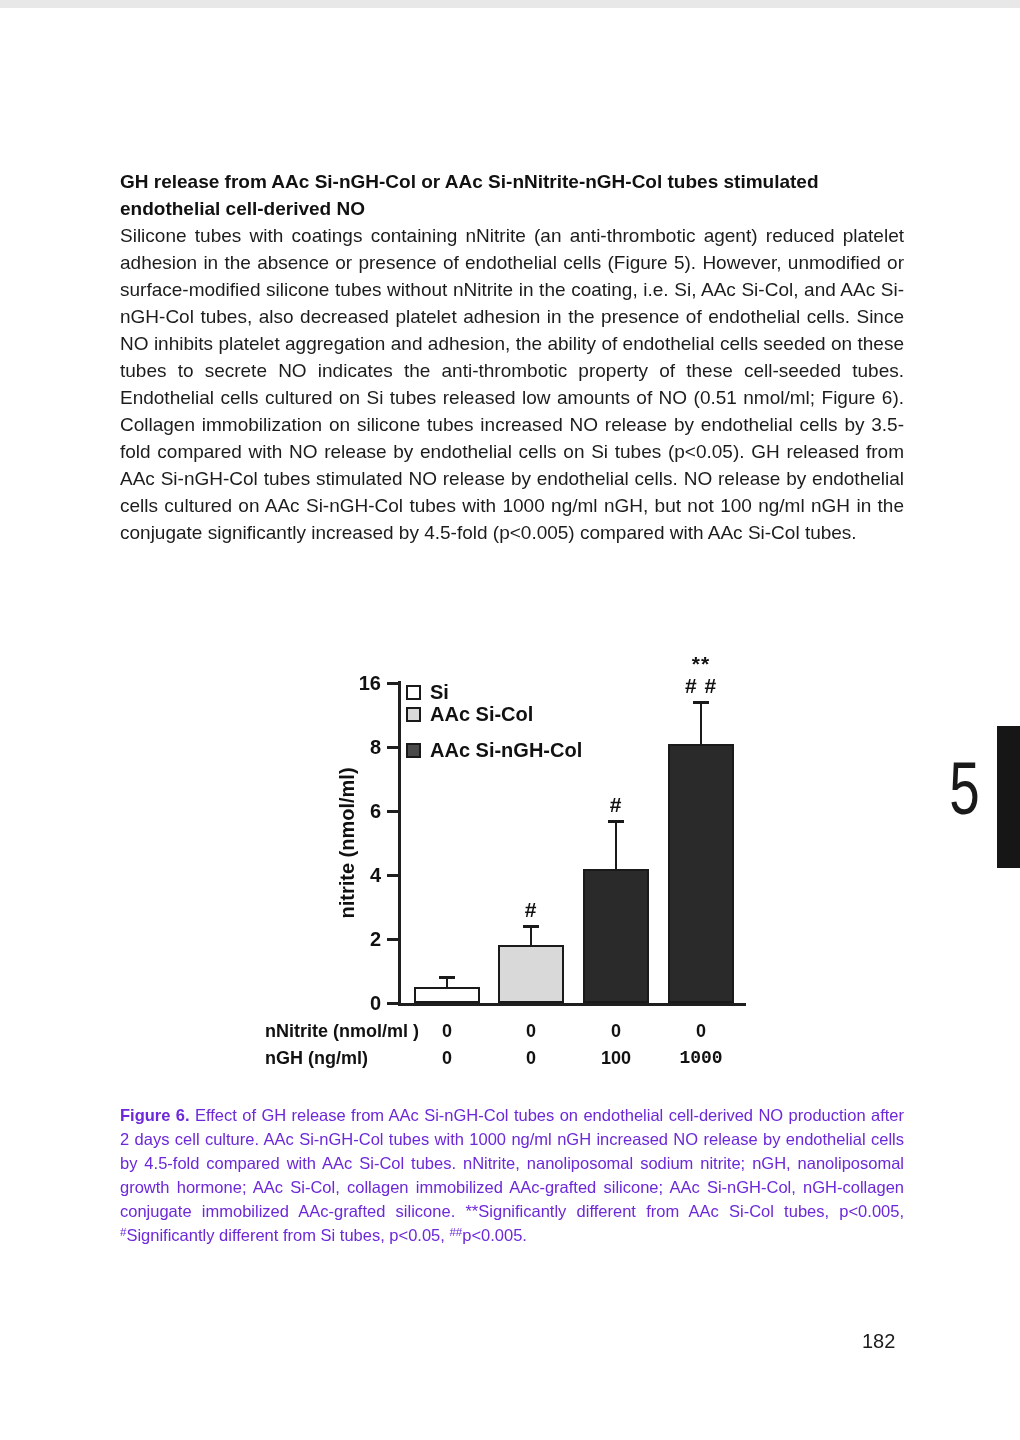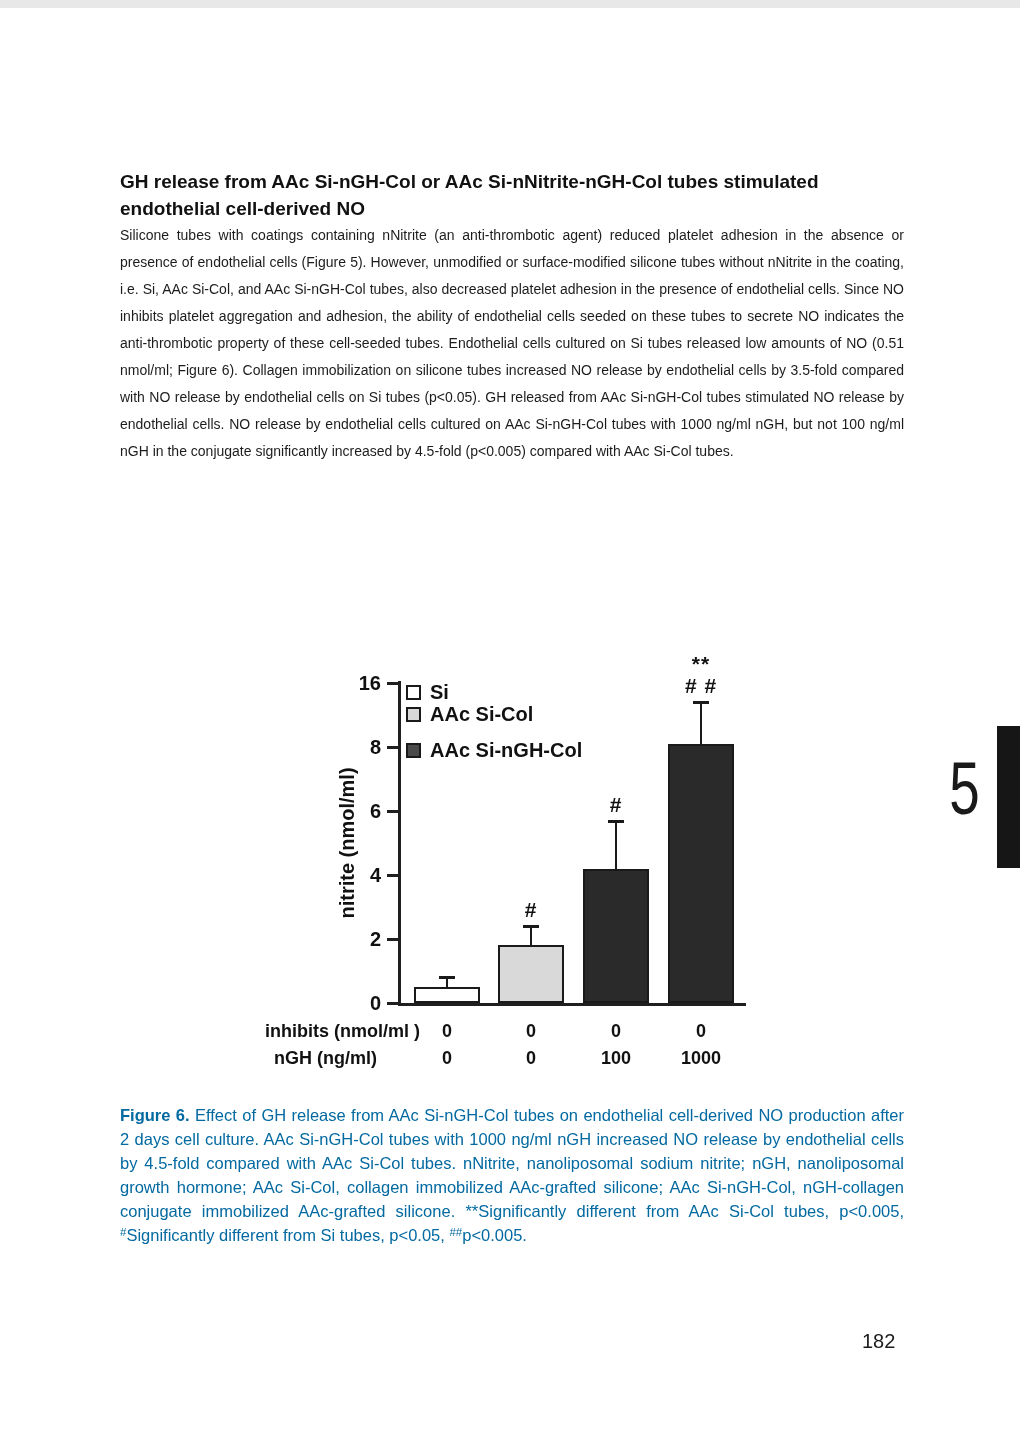--- a/index.html
+++ b/index.html
@@ -14,21 +14,21 @@
     overflow:hidden;
   }
   .content {
     position:absolute; left:120px; top:160px; width:784px;
   }
   .heading {
     font-size:19px; font-weight:bold; line-height:27px;
     text-align:left; color:#111;
   }
   .body-text {
-    font-size:14px; line-height:27px;
+    font-size:19px; line-height:27px;
     text-align:justify; color:#1c1c1c;
   }
   .figure {
     position:absolute; left:260px; top:630px; width:540px; height:460px;
   }
   .figure .abs { position:absolute; }
   .axis-line { background:#1f1f1f; }
   .ytick-mark { background:#1f1f1f; height:3px; width:11px; }
   .ytick-label {
     font-size:20px; font-weight:bold; color:#111;
@@ -44,21 +44,21 @@
     font-size:21px; font-weight:bold; color:#111;
     text-align:center; line-height:22px; letter-spacing:1px;
   }
   .legend-row { display:flex; align-items:center; height:29px; }
   .legend-swatch { width:15px; height:15px; border:2px solid #1a1a1a; flex:0 0 auto; }
   .legend-label { font-size:20px; font-weight:bold; margin-left:9px; color:#111; white-space:nowrap; }
   .xrow-label { font-size:18px; font-weight:bold; color:#111; white-space:nowrap; line-height:22px; }
   .xrow-value { font-size:18px; font-weight:bold; color:#111; width:84px; text-align:center; line-height:22px; }
   .caption {
     position:absolute; left:120px; top:1095px; width:784px;
-    font-size:16.5px; line-height:24px; text-align:justify; color:#0369a1;
+    font-size:16.5px; line-height:24px; text-align:justify; color:#6d28d9;
   }
   .caption b { font-weight:bold; }
   .caption sup { font-size:70%; position:relative; top:-0.45em; vertical-align:baseline; }
   .page-number {
     position:absolute; left:862px; top:1322px;
     font-size:20px; color:#1c1c1c;
   }
   .chapter-bar {
     position:absolute; left:997px; top:718px; width:23px; height:142px;
     background:#161616;
@@ -110,30 +110,30 @@
       <div class="abs annotation" style="left: 311px; width: 90px; bottom: 282.4px;">
         <div style="position: static;">#</div>
       </div>
       <div class="abs bar" style="left: 408px; top: 105.8px; width: 66px; height: 259.2px; background: rgb(42, 42, 42);"></div>
       <div class="abs err-line" style="left: 440px; top: 64.2px; width: 2px; height: 41.6px;"></div>
       <div class="abs err-cap" style="left: 433px; top: 63.2px; width: 16px; height: 3px;"></div>
       <div class="abs annotation" style="left: 396px; width: 90px; bottom: 400.8px;">
         <div style="position: static;">**</div>
         <div style="position: static;"># #</div>
       </div>
-      <div class="abs xrow-label" style="left: 5px; top: 382px;">inhibits (nmol/ml )</div>
+      <div class="abs xrow-label" style="left: 5px; top: 382px;">nNitrite (nmol/ml )</div>
       <div class="abs xrow-value" style="left: 145px; top: 382px;">0</div>
       <div class="abs xrow-value" style="left: 229px; top: 382px;">0</div>
       <div class="abs xrow-value" style="left: 314px; top: 382px;">0</div>
       <div class="abs xrow-value" style="left: 399px; top: 382px;">0</div>
-      <div class="abs xrow-label" style="left: 14px; top: 409px;">nGH (ng/ml)</div>
+      <div class="abs xrow-label" style="left: 5px; top: 409px;">nGH (ng/ml)</div>
       <div class="abs xrow-value" style="left: 145px; top: 409px;">0</div>
       <div class="abs xrow-value" style="left: 229px; top: 409px;">0</div>
       <div class="abs xrow-value" style="left: 314px; top: 409px;">100</div>
-      <div class="abs xrow-value" style="left: 399px; top: 409px;">1000</div>
+      <div class="abs xrow-value" style="left: 399px; top: 409px; font-family: Liberation Mono, monospace;">1000</div>
       <div class="abs legend-row" style="left: 146px; top: 40px;">
         <span class="legend-swatch" style="background: rgb(255, 255, 255);"></span>
         <span class="legend-label">Si</span>
       </div>
       <div class="abs legend-row" style="left: 146px; top: 62px;">
         <span class="legend-swatch" style="background: rgb(217, 217, 217);"></span>
         <span class="legend-label">AAc Si-Col</span>
       </div>
       <div class="abs legend-row" style="left: 146px; top: 98px;">
         <span class="legend-swatch" style="background: rgb(74, 74, 74);"></span>

